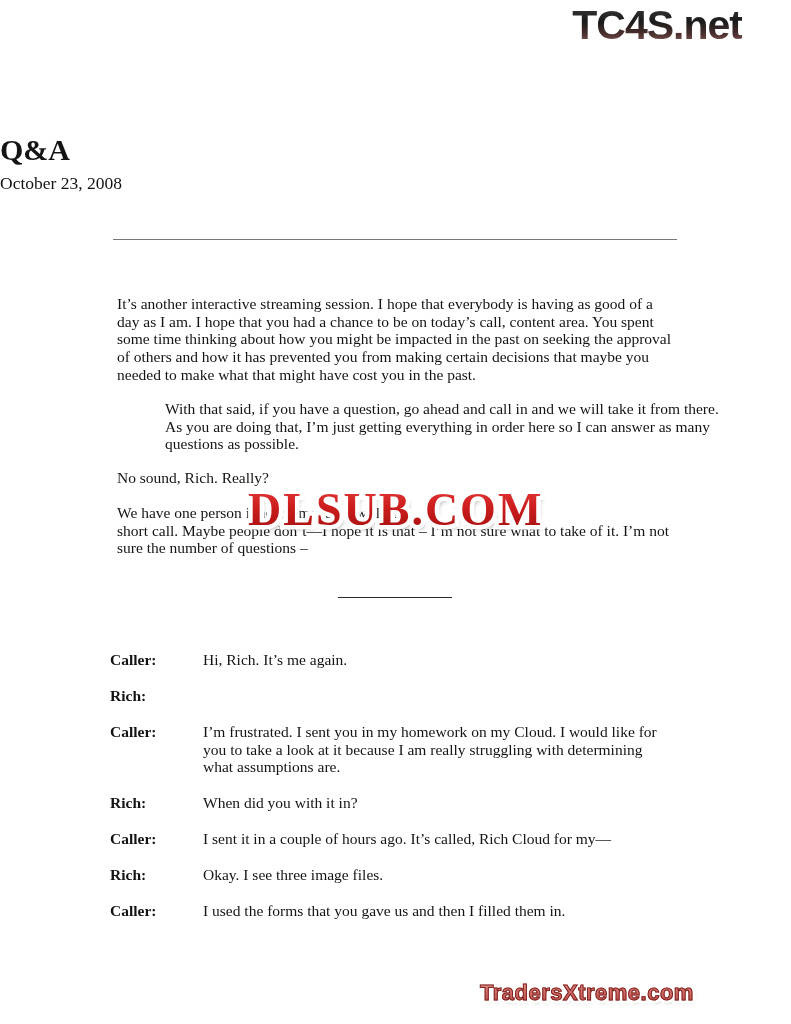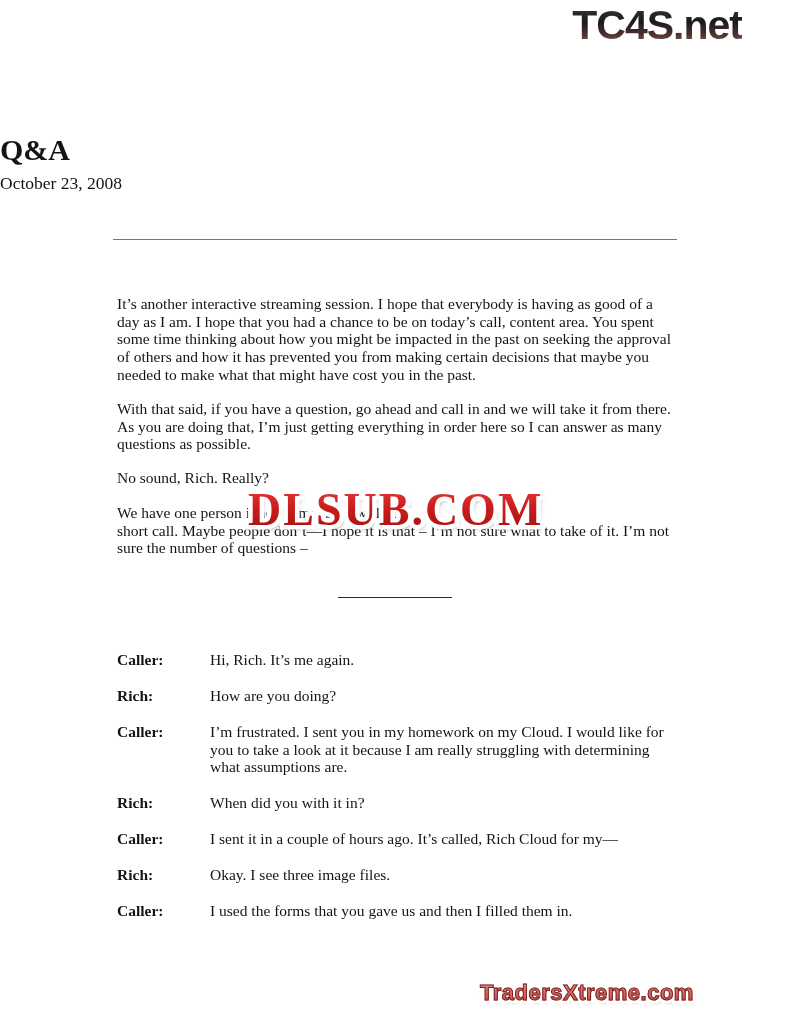--- a/index.html
+++ b/index.html
@@ -41,21 +41,21 @@
   
   .para {
     position: absolute;
     left: 117px;
     width: 578px;
     font-size: 15.5px;
     line-height: 17.7px;
     white-space: pre-line;
   }
   .para-1 { top: 295px; }
-  .para-2 { top: 400px; }
+  .para-2 { top: 400px; margin-left: 48px; }
   .para-3 { top: 469px; }
 
   .para-wm { position: absolute; left: 117px; top: 504px; width: 560px; font-size: 15.5px; line-height: 17.7px; }
   .wm-line1 { display: flex; width: 560px; }
   .wm-rest  { white-space: pre-line; }
 
   
   .dlsub-wm {
     position: absolute;
     left: 248px; top: 483px;
@@ -91,21 +91,21 @@
 
   .rule-short {
     position: absolute;
     top: 597px; left: 338px; width: 114px; height: 0;
     border-top: 1.5px solid #2a2a2a;
   }
 
   
   .dialog {
     position: absolute;
-    left: 117px; top: 651px;
+    left: 110px; top: 651px;
     width: 560px;
     font-size: 15.5px;
     line-height: 17.7px;
   }
   .dialog-row { display: flex; margin-bottom: 18.3px; }
   .speaker { width: 93px; flex-shrink: 0; font-weight: bold; }
   .utterance { flex: 1; white-space: pre-line; }
 
   
   .tx-logo {
@@ -169,21 +169,20 @@
 
   <div class="rule-short"></div>
 
   <div class="dialog">
     <div class="dialog-row">
       <span class="speaker">Caller:</span>
       <span class="utterance">Hi, Rich. It’s me again.</span>
     </div>
     <div class="dialog-row">
       <span class="speaker">Rich:</span>
-      <span class="utterance">How are you doing?</span>
     </div>
     <div class="dialog-row">
       <span class="speaker">Caller:</span>
       <span class="utterance">I’m frustrated. I sent you in my homework on my Cloud. I would like for
 you to take a look at it because I am really struggling with determining
 what assumptions are.</span>
     </div>
     <div class="dialog-row">
       <span class="speaker">Rich:</span>
       <span class="utterance">When did you with it in?</span>

